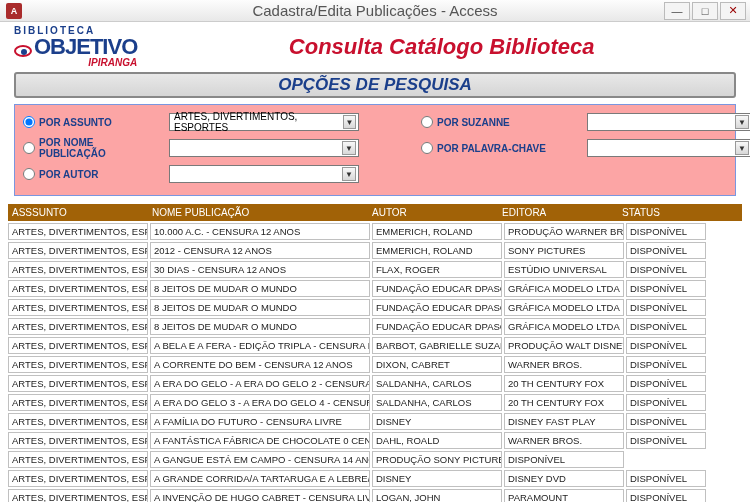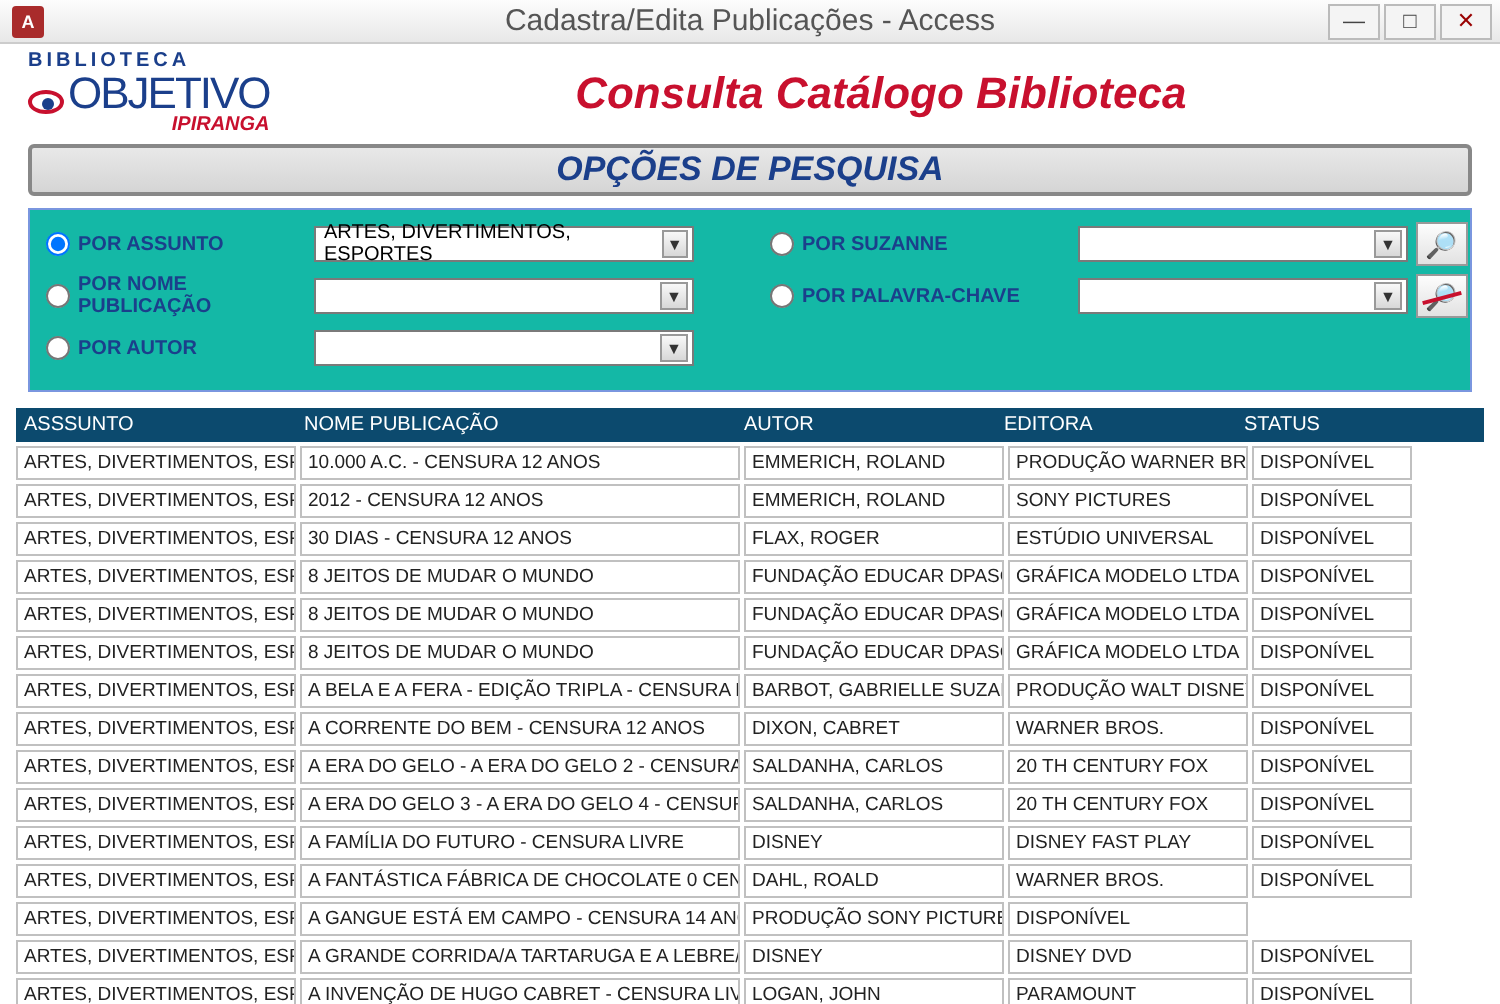--- a/index.html
+++ b/index.html
@@ -10,39 +10,39 @@
   .titlebar .title { position:absolute; left:50%; transform:translateX(-50%); color:#555; font-size:15px; }
   .titlebar .win-controls { position:absolute; right:4px; display:flex; gap:2px;}
   .titlebar .win-btn { width:26px;height:18px;border:1px solid #bbb;background:#f4f4f4;display:flex;align-items:center;justify-content:center;font-size:11px;color:#444;cursor:pointer;}
   .titlebar .win-btn.close{color:#900;}
   
   .header-row { display:flex; align-items:center; padding:4px 14px 2px 14px; gap:10px;}
   .logo { font-family: Arial Black, Arial, sans-serif; line-height:1;}
   .logo .l1 { color:#1b3f8b; font-size:10px; letter-spacing:2px; font-weight:bold;}
   .logo .eye { display:inline-block;width:18px;height:12px;border:2px solid #c8102e;border-radius:50% 50% 50% 50%;position:relative;vertical-align:middle;margin-right:2px;}
   .logo .eye::after{content:"";position:absolute;width:6px;height:6px;background:#1b3f8b;border-radius:50%;top:2px;left:5px;}
-  .logo .l2 { color:#1b3f8b; font-size:22px; font-weight:400; letter-spacing:-1px;}
+  .logo .l2 { color:#1b3f8b; font-size:22px; font-weight:700; letter-spacing:-1px;}
   .logo .l3 { color:#c8102e; font-size:10px; font-style:italic; font-weight:bold; float:right;}
   .main-title { flex:1; text-align:center; color:#c8102e; font-size:22px; font-style:italic; font-weight:bold;}
   
   .options-bar { margin:2px 14px 6px 14px; border:2px solid #888; border-radius:3px; background:linear-gradient(#e8e8e8,#d5d5d5); text-align:center; font-style:italic; font-weight:bold; font-size:17px; color:#1b3f8b; padding:1px 0;}
   
-  .search-panel { margin:0 14px 8px 14px; border:1px solid #7a96df; background:#14b8a6; padding:6px 8px 10px 8px; display:grid; grid-template-columns: 130px 190px 30px 150px 165px 28px; grid-auto-rows:22px; gap:4px 4px; align-items:center;}
+  .search-panel { margin:0 14px 8px 14px; border:1px solid #7a96df; background:#fca5a5; padding:6px 8px 10px 8px; display:grid; grid-template-columns: 130px 190px 30px 150px 165px 28px; grid-auto-rows:22px; gap:4px 16px; align-items:center;}
   .radio-wrap { display:flex; align-items:center; gap:4px;}
   .radio-wrap label { color:#1b3f8b; font-size:10px; font-weight:bold; font-style:normal;}
   input[type=radio]{ width:12px;height:12px;}
   .combo { border:1px solid #7a7a7a; background:#fff; height:18px; display:flex; align-items:center; justify-content:space-between; padding:0 2px 0 4px; font-size:10px;}
   .combo .arrow{ width:14px;height:14px;background:linear-gradient(#f8f8f8,#d8d8d8);border:1px solid #999;display:flex;align-items:center;justify-content:center;font-size:8px;color:#333;}
   .icon-btn { width:26px;height:22px;border:1px solid #999;background:linear-gradient(#fdfdfd,#e2e2e2);display:flex;align-items:center;justify-content:center;cursor:pointer;}
   .binoc { font-size:13px; color:#222;}
   .strike { position:relative;}
   .strike::after{content:"";position:absolute;left:2px;right:2px;top:50%;height:2px;background:#c8102e;transform:rotate(-15deg);}
   
   .grid-wrap { margin:0 8px; }
-  .grid-head { display:grid; grid-template-columns: 140px 220px 130px 120px 80px; background:#0c4a6e; color:#fff; font-size:10px;}
+  .grid-head { display:grid; grid-template-columns: 140px 220px 130px 120px 80px; background:#a16207; color:#fff; font-size:10px;}
   .grid-head > div { padding:3px 4px; }
   .grid-body { }
   .grid-row { display:grid; grid-template-columns: 140px 220px 130px 120px 80px; gap:2px; margin-top:2px;}
   .grid-row > div { border:1px solid #c0c0c0; background:#fff; padding:2px 3px; font-size:9.5px; color:#222; white-space:nowrap; overflow:hidden; text-overflow:clip; height:17px;}
 </style>
 </head>
 <body>
 
 <div class="titlebar">
   <div class="app-icon">A</div>

